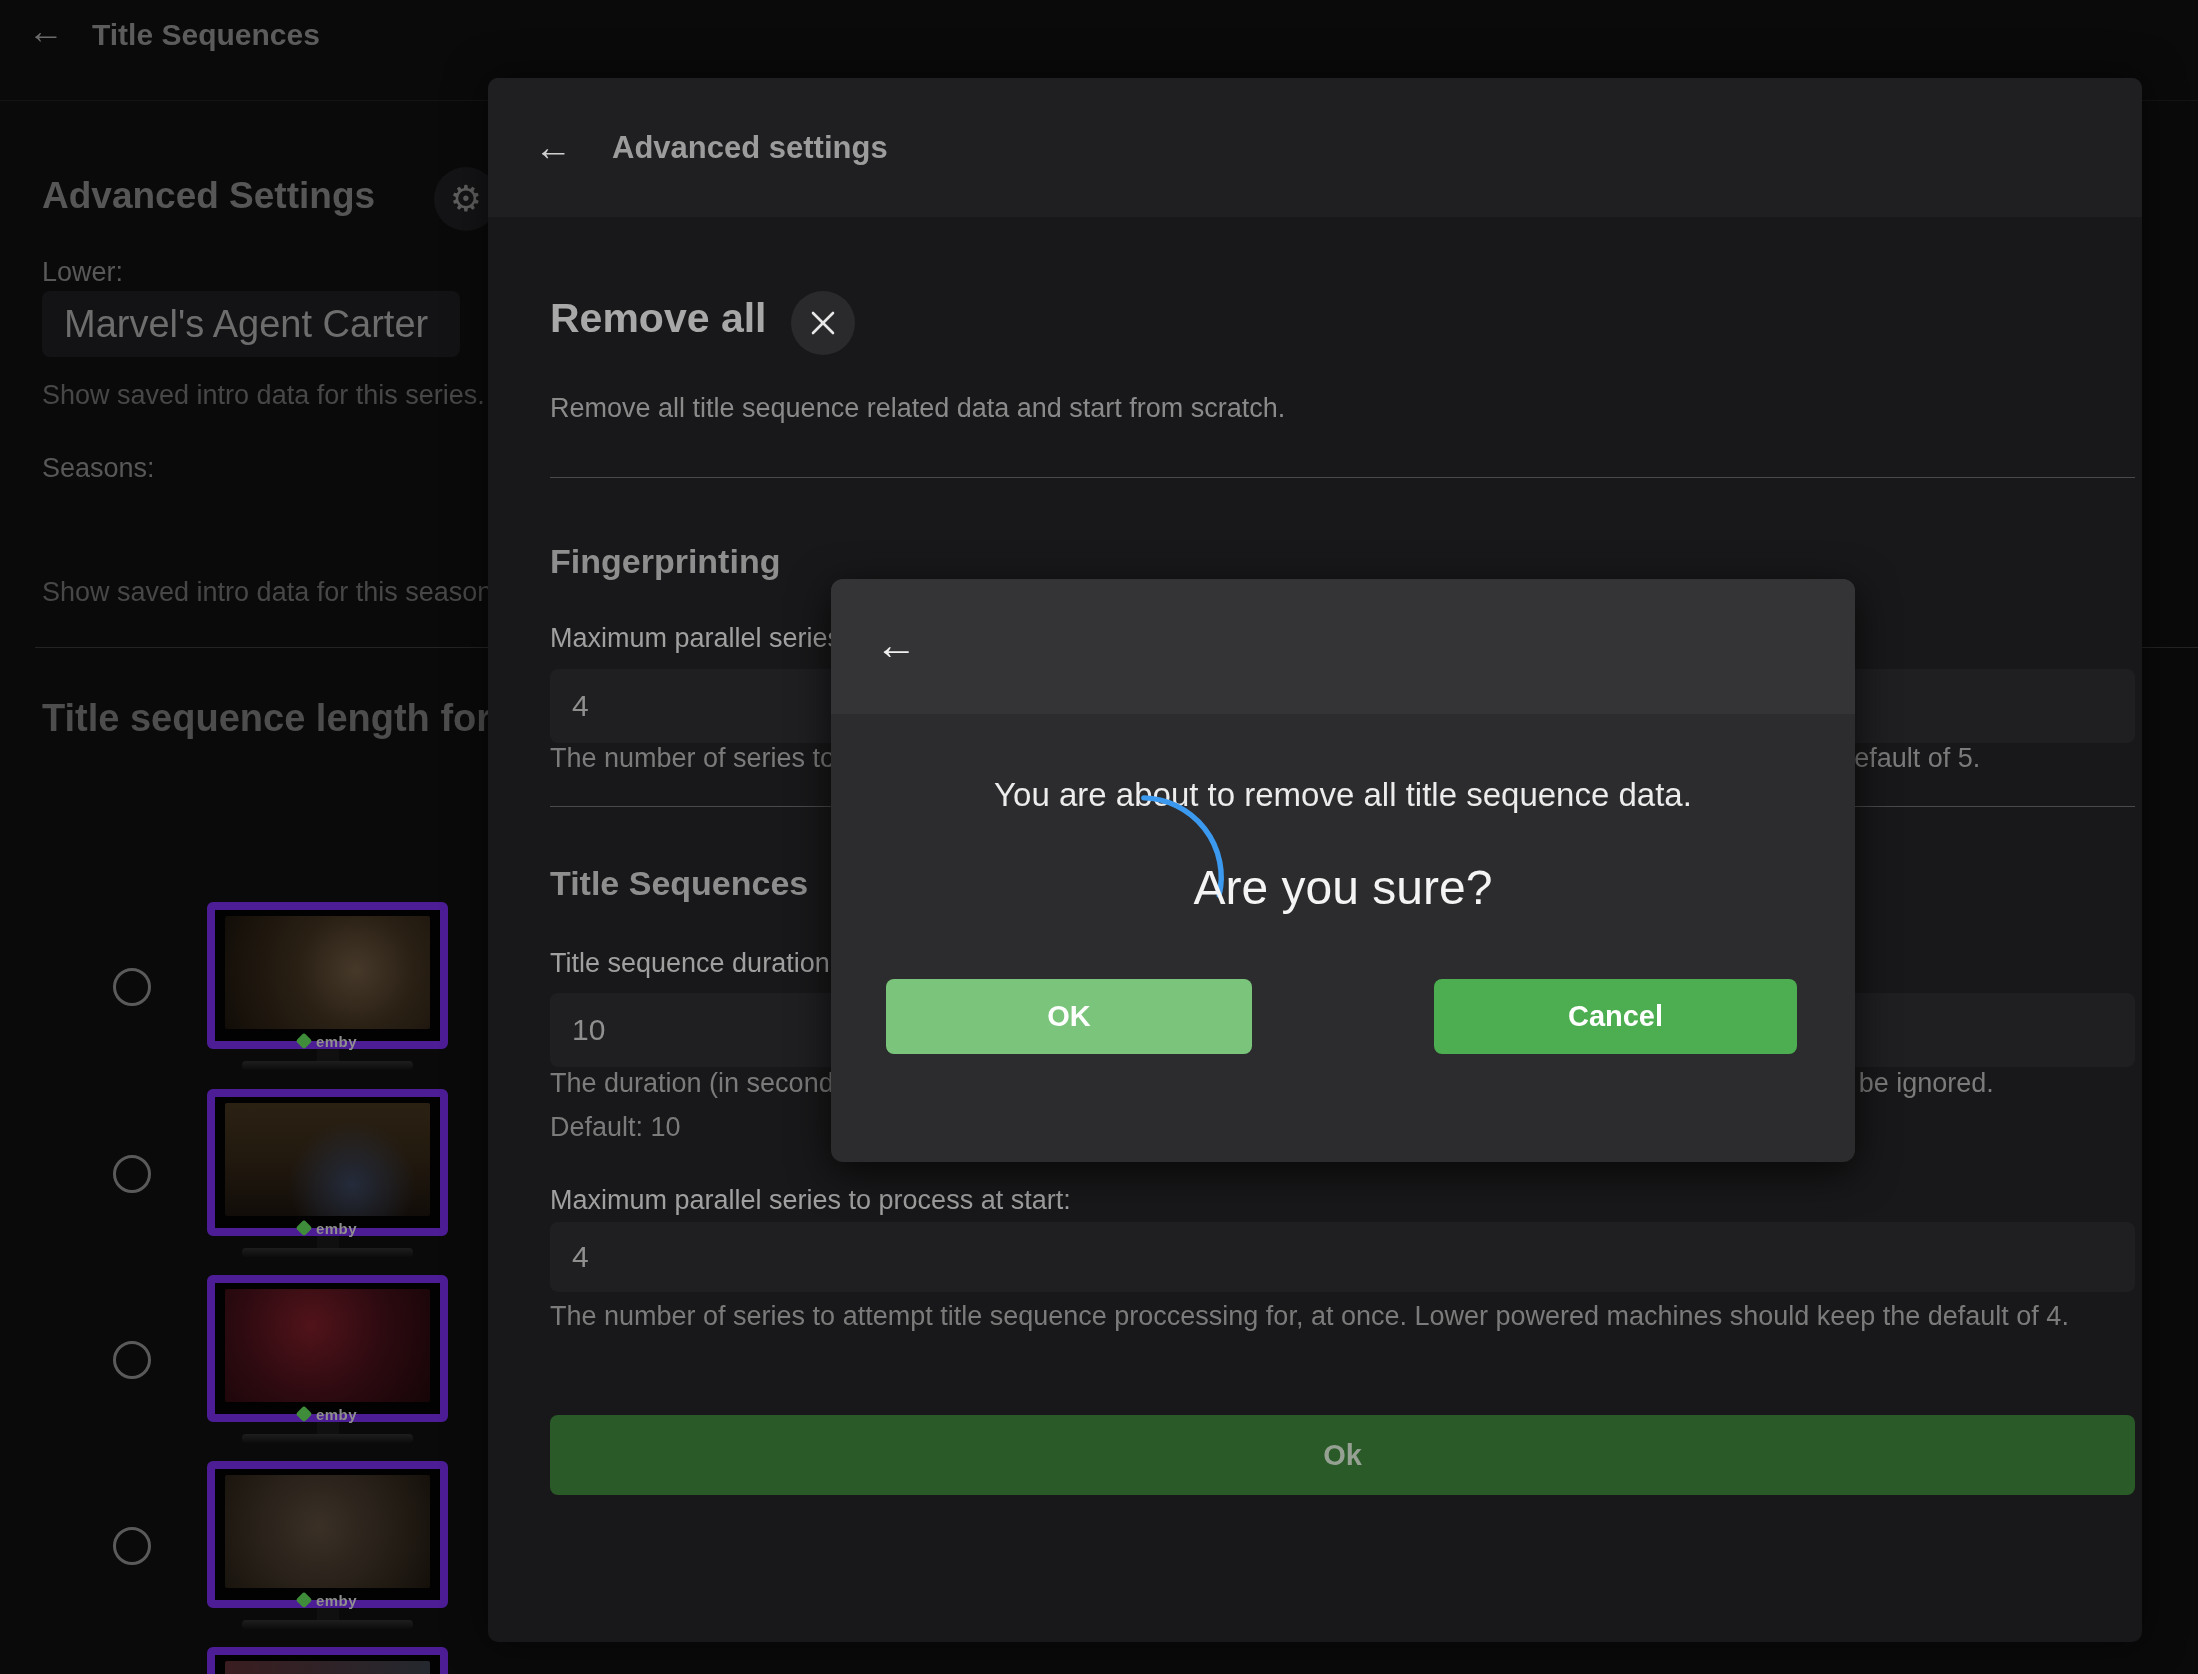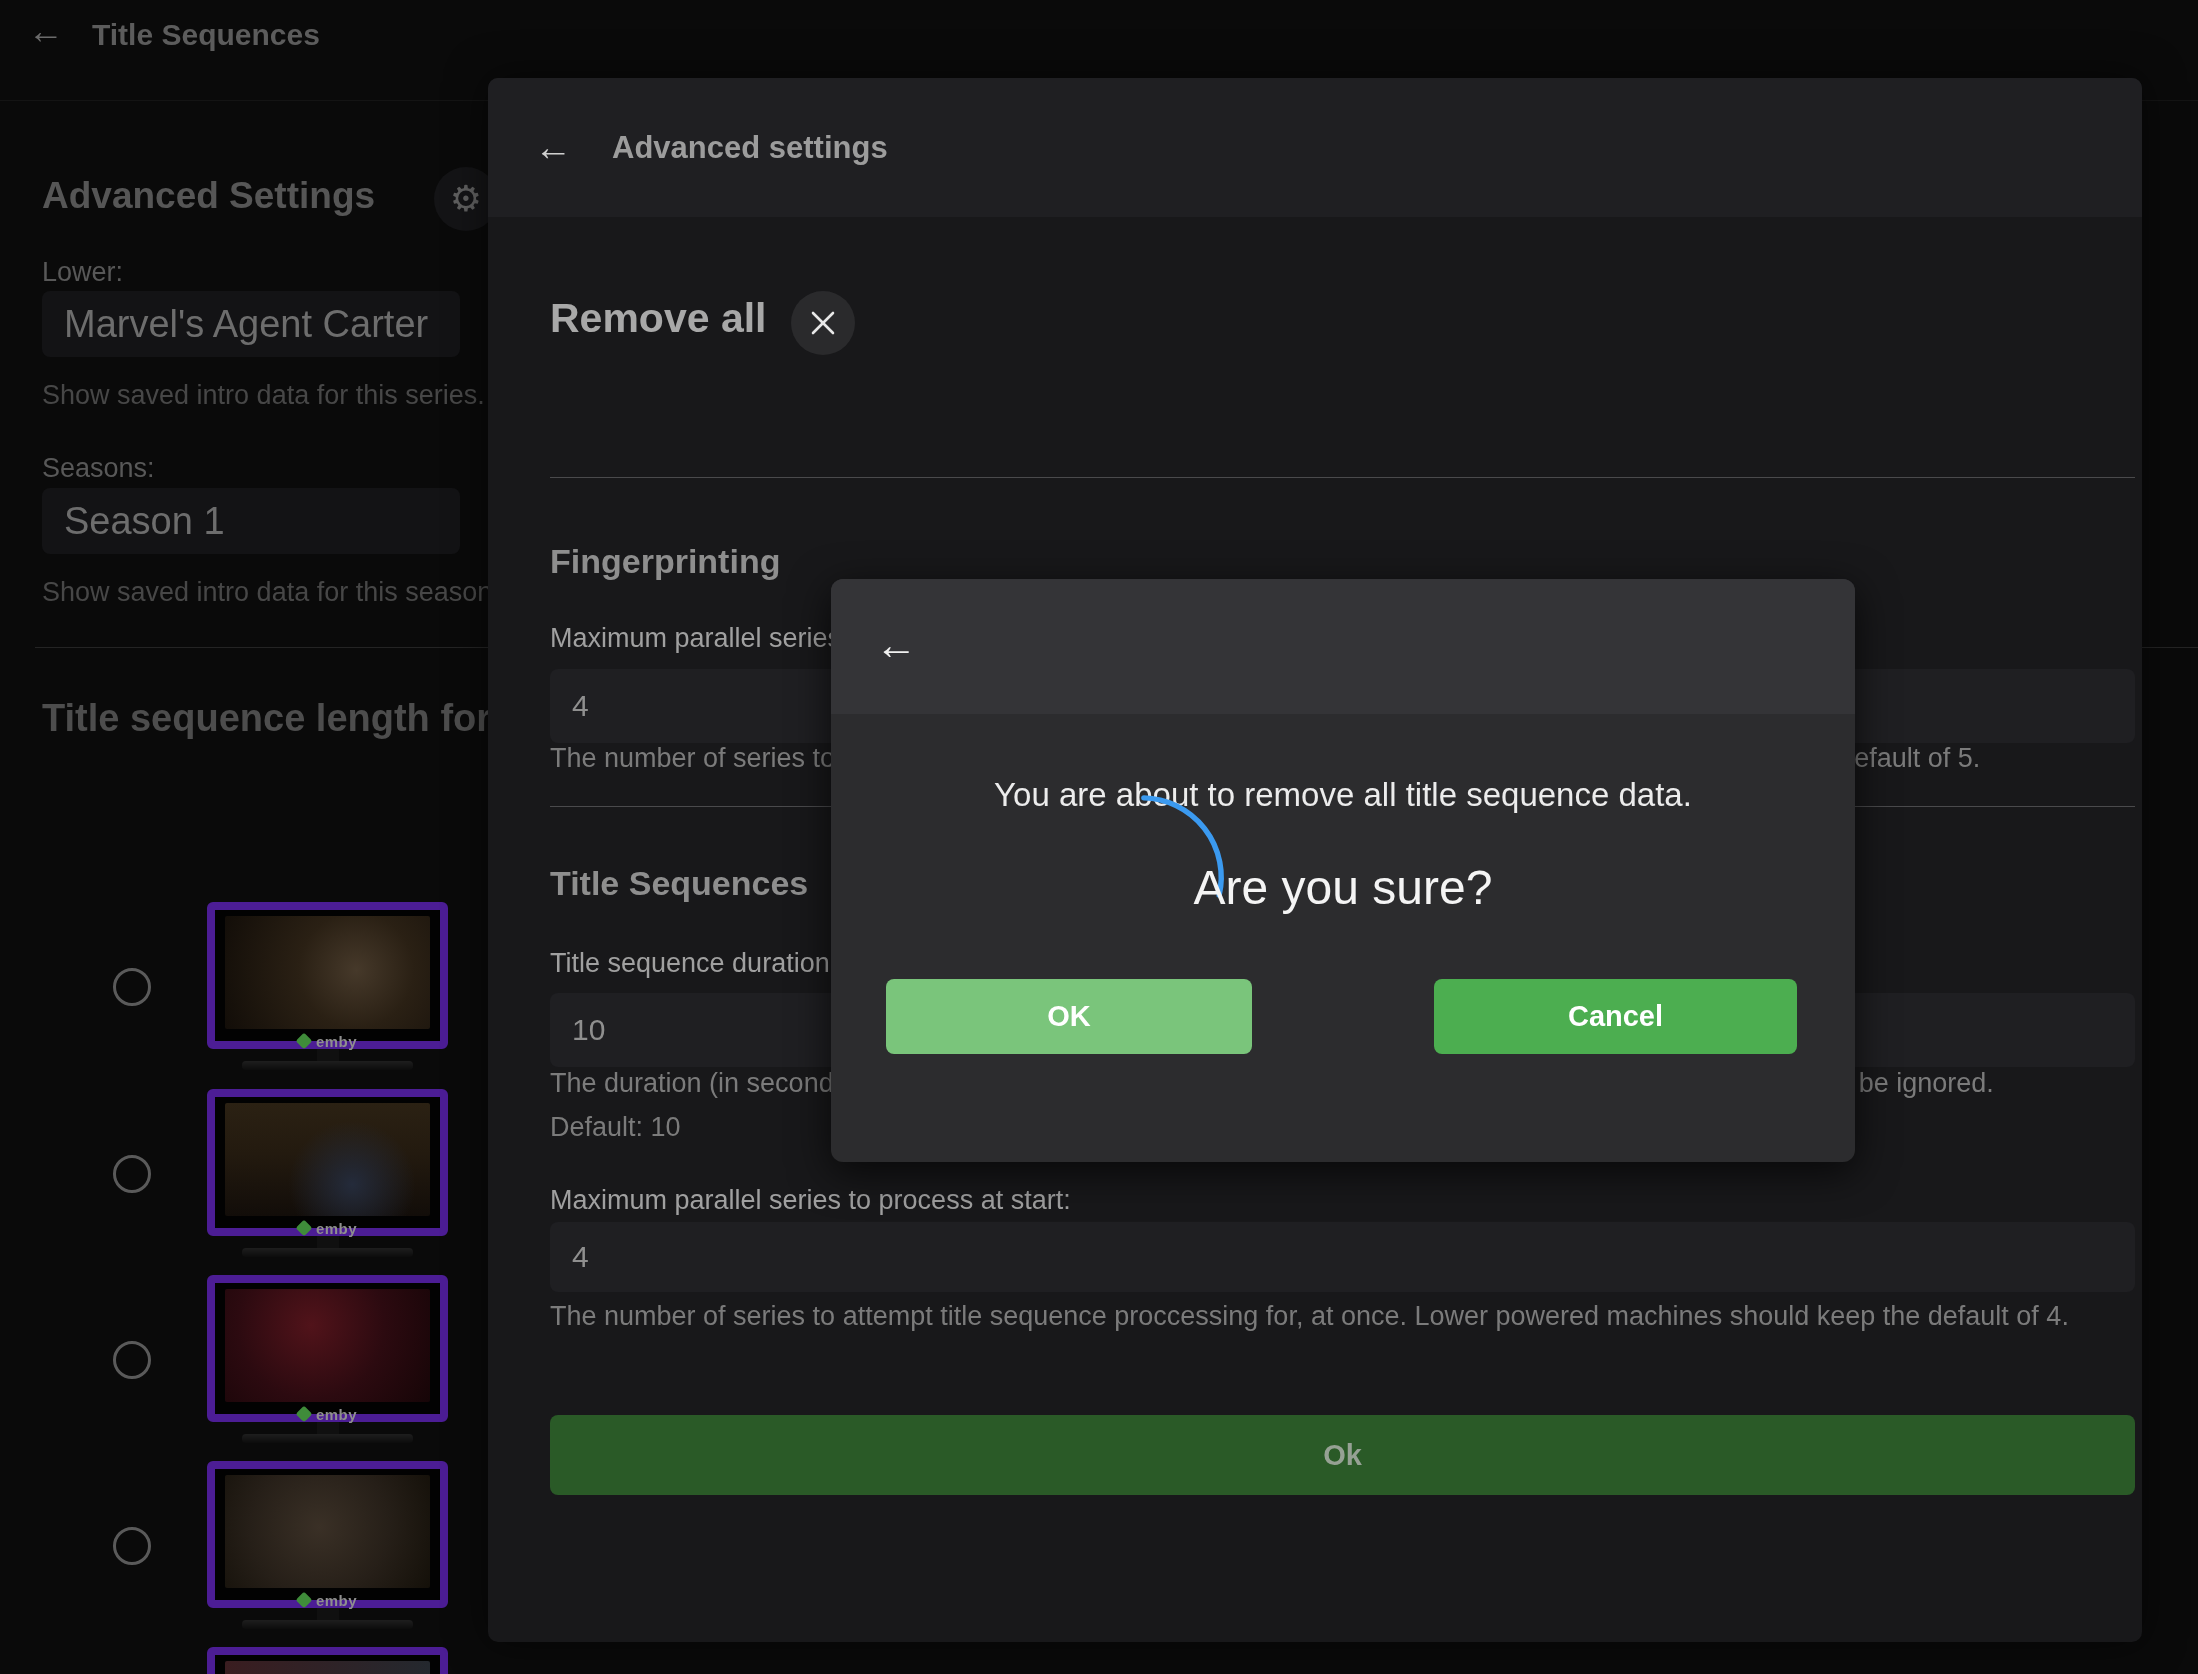--- a/index.html
+++ b/index.html
@@ -94,23 +94,20 @@
     <span class="g">⚙</span>
   </div>
 
   <div class="bg-el fld-label" style="left:42px;top:257px;">Lower:</div>
   <div class="bg-el bg-input" style="left:42px;top:291px;">
     <span>Marvel's Agent Carter</span>
   </div>
   <div class="bg-el fld-help" style="left:42px;top:380px;">Show saved intro data for this series.</div>
 
   <div class="bg-el fld-label" style="left:42px;top:453px;">Seasons:</div>
-  <div class="bg-el bg-input" style="left:42px;top:488px;">
-    <span>Season 1</span>
-  </div>
   <div class="bg-el fld-help" style="left:42px;top:577px;">Show saved intro data for this season.</div>
 
   <div class="bg-el divider-left"></div>
   <div class="bg-el length-heading">Title sequence length for this season:</div>
 
   <div class="ep-row" style="top:900px;">
     <div class="radio"></div>
     <div class="tv">
       <div class="tv-frame">
         <div class="tv-screen scene-1"></div>
@@ -184,20 +181,21 @@
     </div>
     <div class="modal-body">
 
       <div class="m-el m-remove-title">Remove all</div>
       <div class="m-el m-close" style="width:64px;">
         <svg width="26" height="26" viewBox="0 0 26 26">
           <line x1="3" y1="3" x2="23" y2="23" stroke="#e8e8e8" stroke-width="2.6" stroke-linecap="round"></line>
           <line x1="23" y1="3" x2="3" y2="23" stroke="#e8e8e8" stroke-width="2.6" stroke-linecap="round"></line>
         </svg>
       </div>
+      <div class="m-el m-desc nowrap">Remove all title sequence related data and start from scratch.</div>
       <div class="m-el m-divider" style="top:260px;"></div>
 
       <div class="m-el m-h" style="top:325px;">Fingerprinting</div>
       <div class="m-el m-label" style="top:406px;">Maximum parallel series to fingerprint at once:</div>
       <div class="m-el m-field" style="top:452px;">
         <span>4</span>
       </div>
       <div class="m-el m-help nowrap" style="top:519px;">The number of series to attempt audio fingerprinting for, at once. Lower powered machines should keep the default of 5.</div>
       <div class="m-el m-divider" style="top:589px;"></div>
 

